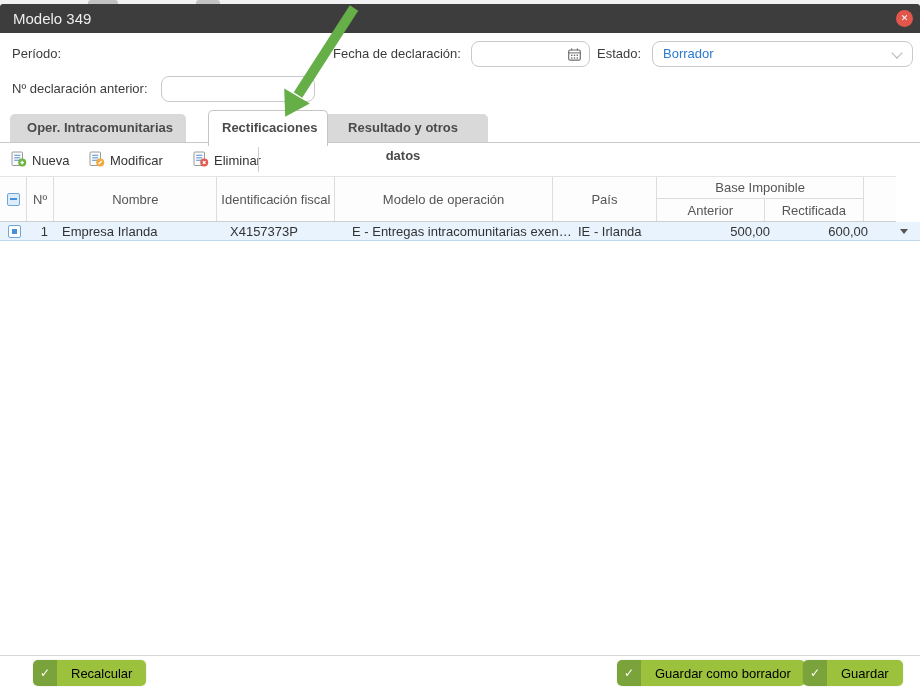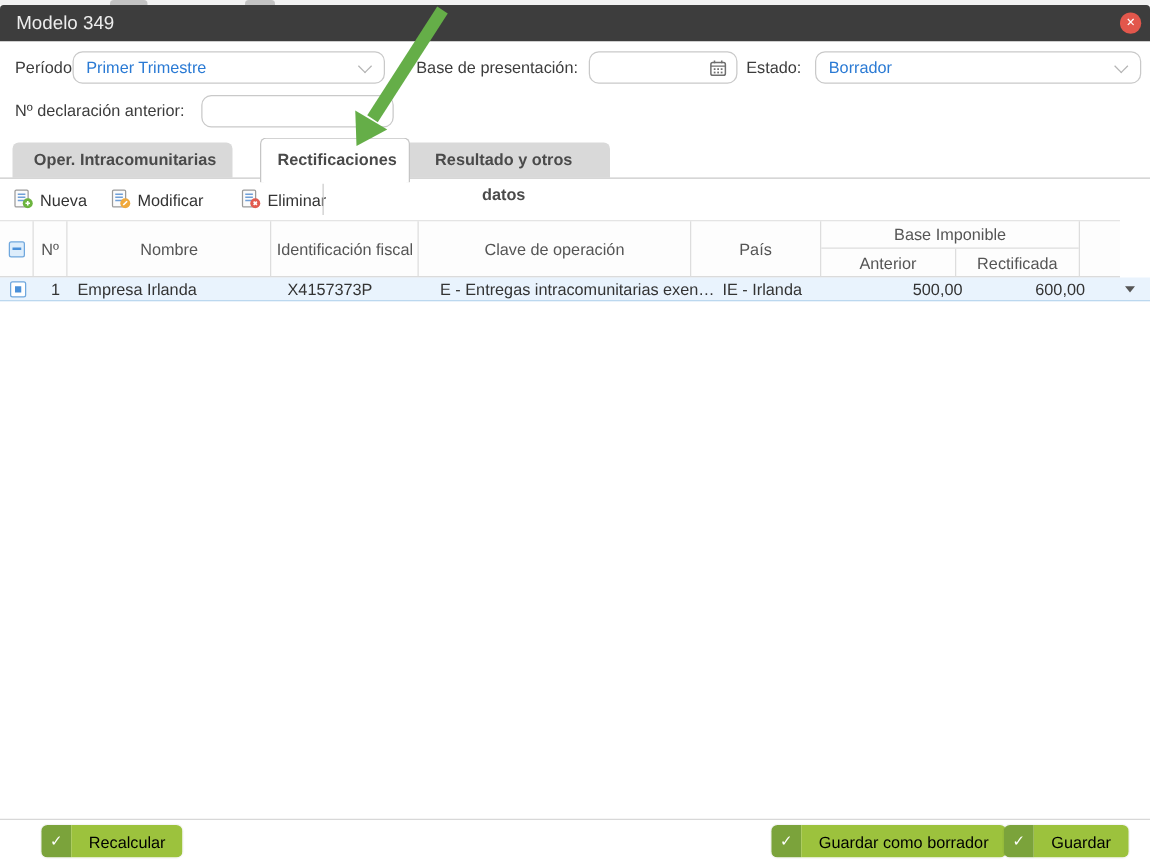--- a/index.html
+++ b/index.html
@@ -93,26 +93,22 @@
     <div class="abs sliver-shape" style="left:88px;width:30px;"></div>
     <div class="abs sliver-shape" style="left:196px;width:24px;"></div>
   </div>
 
   <div class="abs titlebar">
     <span class="titlebar-text">Modelo 349</span>
     <div class="close-btn">✕</div>
   </div>
 
   <span class="abs lbl" style="left:12px;top:41px;">Período:</span>
-  <div class="abs field" style="left:58px;top:41px;width:250px;">
-    <span class="select-value">Primer Trimestre</span>
-    <span class="chevron"></span>
-  </div>
-
-  <span class="abs lbl" style="left:333px;top:41px;">Base de presentación:</span>
+
+  <span class="abs lbl" style="left:333px;top:41px;">Fecha de declaración:</span>
   <div class="abs field" style="left:471px;top:41px;width:119px;">
     <input class="text-input" style="padding-right: 26px;" value="">
     <span class="cal-icon">
       <svg width="15" height="15" viewBox="0 0 15 15">
         <rect x="1.7" y="3" width="11.6" height="10.2" rx="1.5" fill="none" stroke="#6e6e6e" stroke-width="1.2"></rect>
         <line x1="1.7" y1="5.9" x2="13.3" y2="5.9" stroke="#6e6e6e" stroke-width="1"></line>
         <line x1="4.6" y1="1.4" x2="4.6" y2="3.6" stroke="#6e6e6e" stroke-width="1.2"></line>
         <line x1="10.4" y1="1.4" x2="10.4" y2="3.6" stroke="#6e6e6e" stroke-width="1.2"></line>
         <g fill="#6e6e6e">
           <rect x="4" y="7.6" width="1.4" height="1.4"></rect>
@@ -187,21 +183,21 @@
 
   <div class="grid-header">
     <div class="hcell w-sel">
       <span class="cb header">
           <span class="cb-minus"></span>
         </span>
     </div>
     <div class="hcell w-num">Nº</div>
     <div class="hcell w-nombre">Nombre</div>
     <div class="hcell w-id">Identificación fiscal</div>
-    <div class="hcell w-clave">Clave de operación</div>
+    <div class="hcell w-clave">Modelo de operación</div>
     <div class="hcell w-pais">País</div>
     <div class="hgroup" style="width:207px;">
       <div class="hgroup-top">Base Imponible</div>
       <div class="hgroup-bottom">
         <div class="hsub w-ant">Anterior</div>
         <div class="hsub w-rect">Rectificada</div>
       </div>
     </div>
     <div class="hcell w-extra" style="border-right:none;"></div>
   </div>

